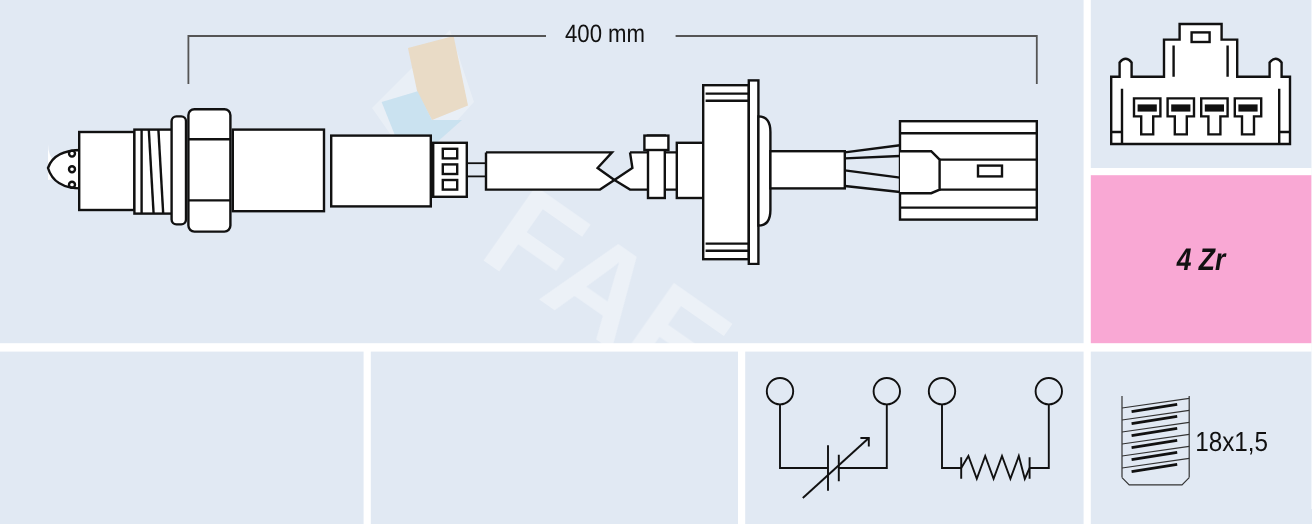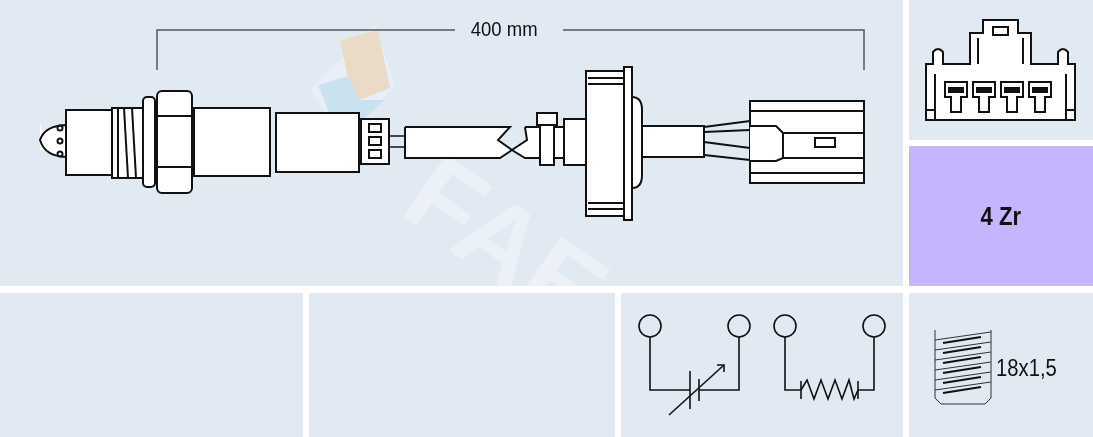--- a/index.html
+++ b/index.html
@@ -1,18 +1,18 @@
 <!DOCTYPE html>
 <html><head>
 <meta charset="utf-8">
 <style>
   html, body { margin:0; padding:0; background:#ffffff; }
   body { width:1093px; height:437px; position:relative; overflow:hidden; font-family:"Liberation Sans", sans-serif; }
   .cell { position:absolute; background:#e1e9f3; }
-  .cell.dark { background:#c4b5fd; }
+  .cell.dark { background:#f9a8d4;font-style:italic; }
   #main { left:0; top:0; width:903px; height:286px; }
   #conn { left:909px; top:0; width:184px; height:140px; }
   #type { left:909px; top:146px; width:184px; height:140px; display:flex; align-items:center; justify-content:center; }
   #b1 { left:0; top:293px; width:303px; height:144px; }
   #b2 { left:309px; top:293px; width:306px; height:144px; }
   #b3 { left:621px; top:293px; width:282px; height:144px; }
   #thread { left:909px; top:293px; width:184px; height:144px;text-align:right; }
   .type-label { font-size:26px; font-weight:bold; color:#111; transform:scaleX(0.85); letter-spacing:0px; }
   .dim-label { position:absolute; left:462px; top:17px; font-size:21px; color:#111; background:#e1e9f3; padding:0 10px; transform:scaleX(0.88); transform-origin:left top; }
   .thread-label { position:absolute; left:87px; top:62px; font-size:23px; color:#111; transform:scaleX(0.88); transform-origin:left top; }

